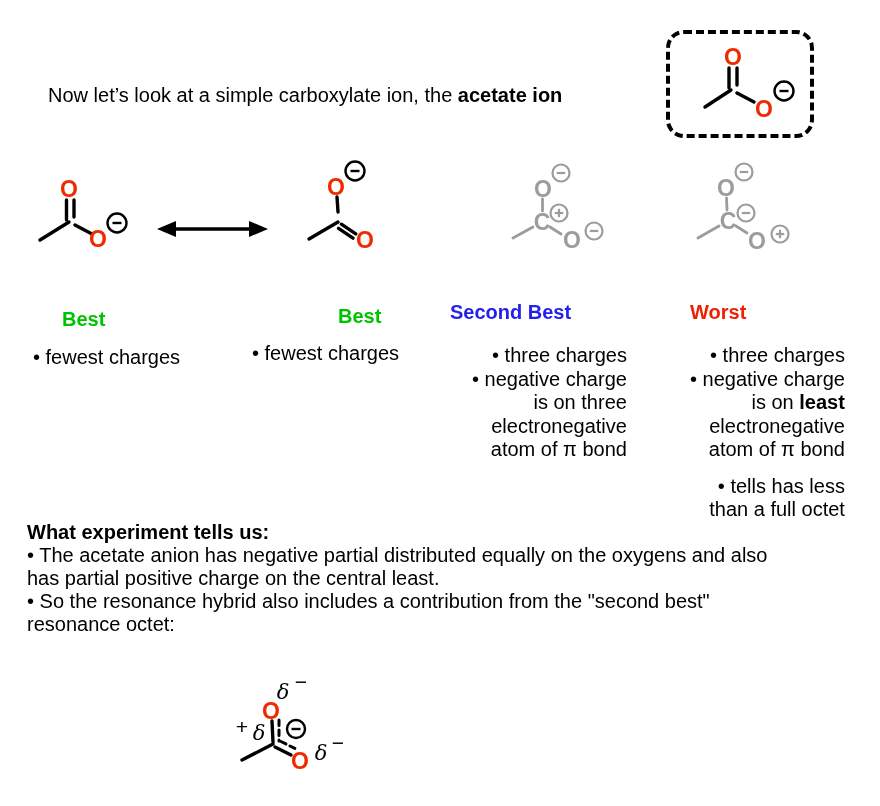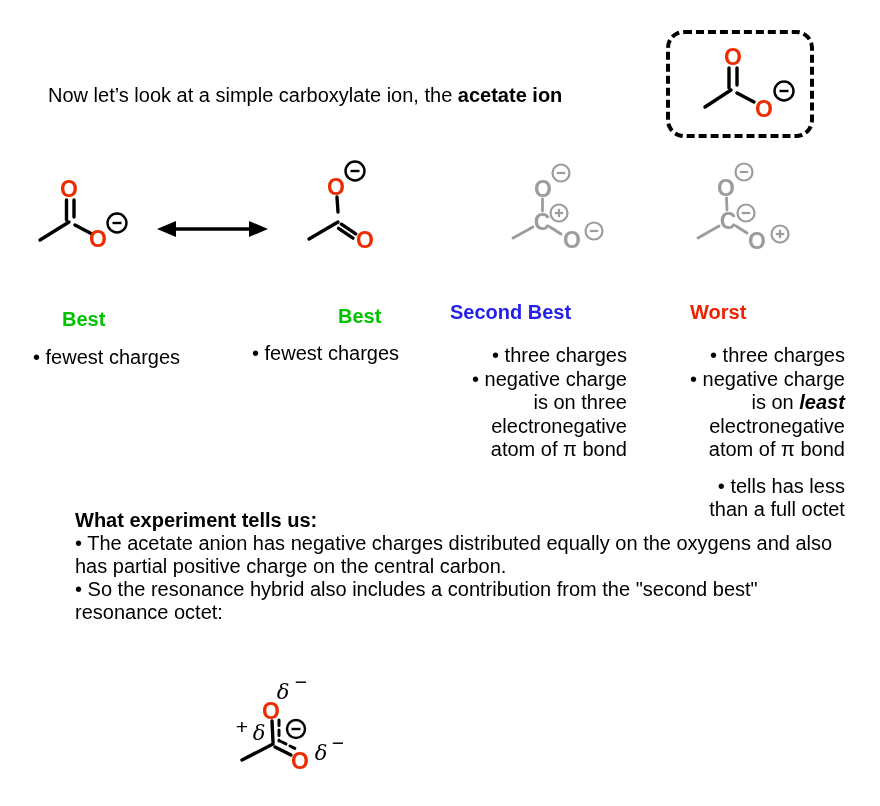--- a/index.html
+++ b/index.html
@@ -12,21 +12,21 @@
     overflow: hidden;
   }
   .abs { position: absolute; }
   .intro { font-size: 20px; white-space: nowrap; }
   .intro b { font-weight: bold; }
   .rank-label { font-size: 20px; font-weight: bold; white-space: nowrap; }
   .c-green { color: var(--best-green); margin-left: 32px; }
   .c-blue  { color: var(--second-best-blue); }
   .c-red   { color: var(--worst-red); }
   .bullet-line { font-size: 20px; line-height: 23.5px; white-space: nowrap; text-align: right; }
-  .emph { font-weight: bold; font-style: italic; }
+  .emph { font-weight: bold; }
   .bad { color: var(--worst-red); font-weight: bold; }
   .exp-heading { font-size: 20px; font-weight: bold; line-height: 23px; white-space: nowrap; }
   .exp-line { font-size: 20px; line-height: 23px; white-space: nowrap; }
   .gap { height: 13px; }
 
   .dashed-box {
     position: absolute;
     border: 4px dashed #000;
     border-radius: 18px;
     background: #fff;
@@ -187,24 +187,24 @@
     <div class="bullet-line" style="padding-left:4px;">• three charges</div>
     <div class="bullet-line" style="padding-left:4px;">• negative charge</div>
     <div class="bullet-line" style="padding-left:4px;"><span>is on </span><span class="emph">least</span></div>
     <div class="bullet-line" style="padding-left:4px;">electronegative</div>
     <div class="bullet-line" style="padding-left:4px;">atom of π bond</div>
     <div class="gap"></div>
     <div class="bullet-line">• tells has less</div>
     <div class="bullet-line">than a full octet</div>
   </div>
 
-  <div class="abs" style="left:27px; top:509px;margin-left:48px;">
+  <div class="abs" style="left:27px; top:521px;">
     <div class="exp-heading">What experiment tells us:</div>
-    <div class="exp-line">• The acetate anion has negative charges distributed equally on the oxygens and also</div>
-    <div class="exp-line">has partial positive charge on the central carbon.</div>
+    <div class="exp-line">• The acetate anion has negative partial distributed equally on the oxygens and also</div>
+    <div class="exp-line">has partial positive charge on the central least.</div>
     <div class="exp-line">• So the resonance hybrid also includes a contribution from the "second best"</div>
     <div class="exp-line">resonance octet:</div>
   </div>
 
   <svg class="abs" style="left:225px; top:670px;" width="140" height="116" viewBox="0 0 140 116">
 
     <line class="bond" x1="47" y1="51" x2="48" y2="72"></line>
     <line class="bond dashed" x1="54" y1="50" x2="54" y2="71"></line>
 
     <line class="bond" x1="48" y1="74" x2="17" y2="90"></line>

